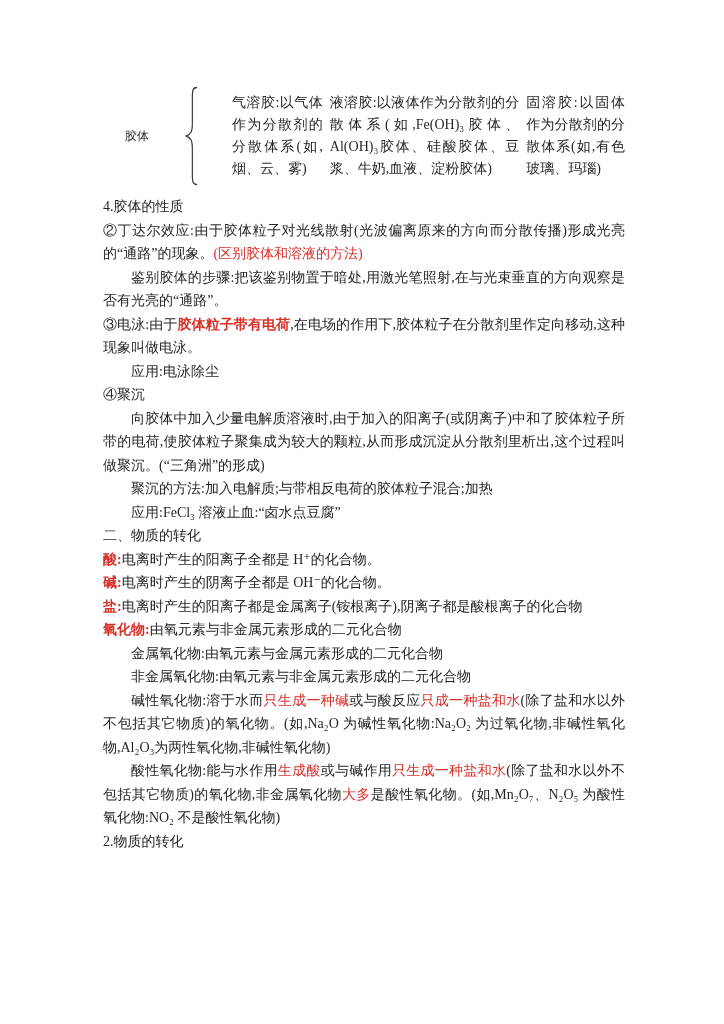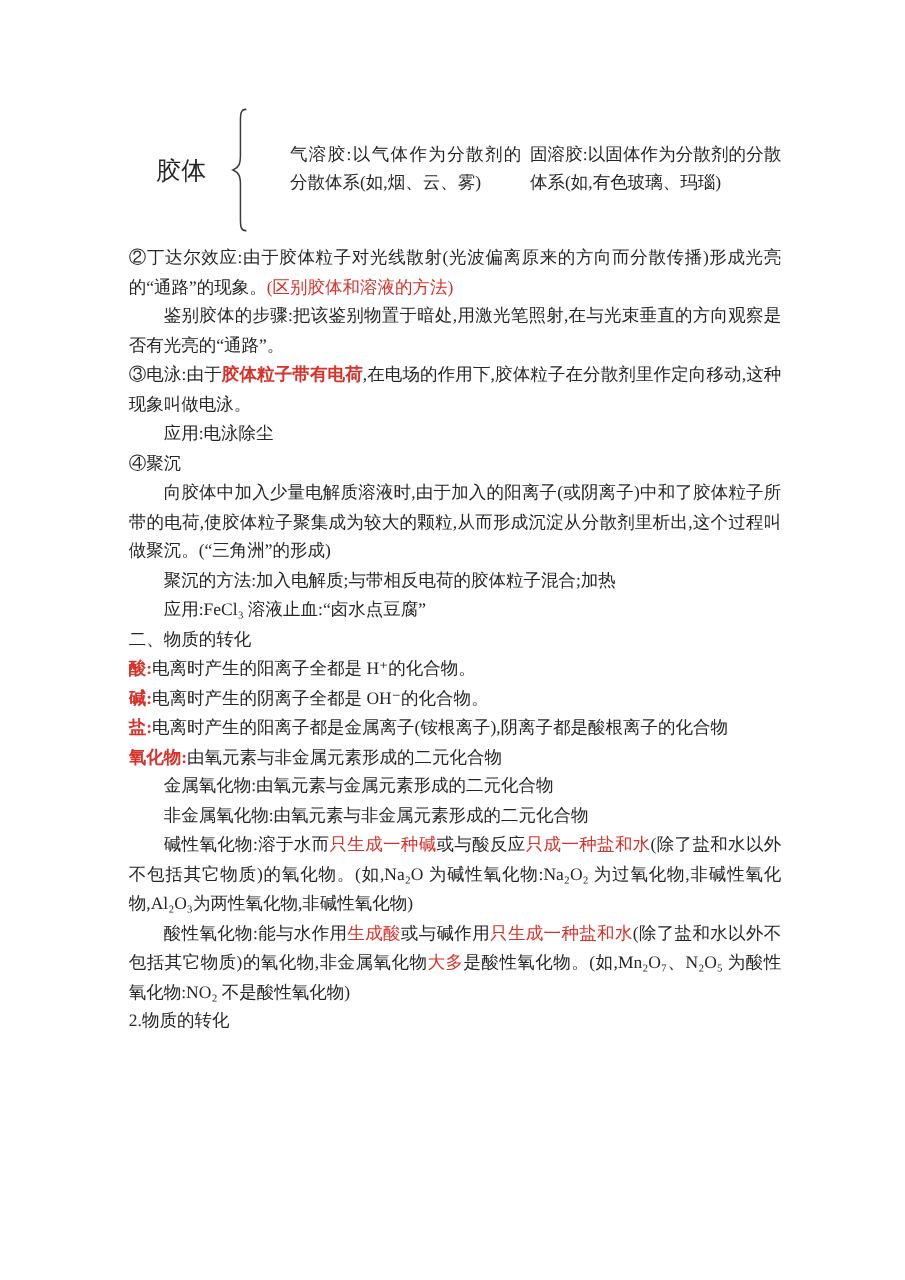--- a/index.html
+++ b/index.html
@@ -24,21 +24,21 @@
   
   .colloid-block {
     display: flex;
     align-items: center;
     margin-bottom: 9px;
   }
   .colloid-label {
     flex: none;
     width: 80px;
     padding-left: 22px;
-    font-size: 20px;
+    font-size: 12px;
   }
   .brace {
     flex: none;
     width: 17px;
     height: 100px;
     margin-right: 8px;
   }
   .brace svg { width: 100%; height: 100%; display: block; }
   .colloid-items {
     flex: 1;
@@ -68,25 +68,27 @@
 
     <div class="colloid-block">
       <div class="colloid-label">胶体</div>
       <div class="brace">
         <svg viewBox="0 0 20 100" preserveAspectRatio="none" aria-hidden="true">
           <path d="M16 1.5 C10.5 1.5 11 7 11 13 L11 38 C11 45.5 9.5 47.8 4 50 C9.5 52.2 11 54.5 11 62 L11 87 C11 93 10.5 98.5 16 98.5" fill="none" stroke="#3a3a3a" stroke-width="1.4" stroke-linecap="round"></path>
         </svg>
       </div>
       <div class="colloid-items" id="colloid-items">
           <div class="item"><span class="run-n">气溶胶:以气体作为分散剂的分散体系(如,烟、云、雾)</span></div>
+          <div class="item"><span class="run-n">液溶胶:以液体作为分散剂的分散体系(如,Fe(OH)₃胶体、Al(OH)₃胶体、硅酸胶体、豆浆、牛奶,血液、淀粉胶体)</span></div>
           <div class="item"><span class="run-n">固溶胶:以固体作为分散剂的分散体系(如,有色玻璃、玛瑙)</span></div>
         </div>
     </div>
 
     <div id="paragraphs">
+        <p><span class="run-n">4.胶体的性质</span></p>
         <p><span class="run-n">②丁达尔效应:由于胶体粒子对光线散射(光波偏离原来的方向而分散传播)形成光亮的“通路”的现象。</span><span class="run-rb">(区别胶体和溶液的方法)</span></p>
         <p class="indent"><span class="run-n">鉴别胶体的步骤:把该鉴别物置于暗处,用激光笔照射,在与光束垂直的方向观察是否有光亮的“通路”。</span></p>
         <p><span class="run-n">③电泳:由于</span><span class="run-r">胶体粒子带有电荷</span><span class="run-n">,在电场的作用下,胶体粒子在分散剂里作定向移动,这种现象叫做电泳。</span></p>
         <p class="indent"><span class="run-n">应用:电泳除尘</span></p>
         <p><span class="run-n">④聚沉</span></p>
         <p class="indent"><span class="run-n">向胶体中加入少量电解质溶液时,由于加入的阳离子(或阴离子)中和了胶体粒子所带的电荷,使胶体粒子聚集成为较大的颗粒,从而形成沉淀从分散剂里析出,这个过程叫做聚沉。(“三角洲”的形成)</span></p>
         <p class="indent"><span class="run-n">聚沉的方法:加入电解质;与带相反电荷的胶体粒子混合;加热</span></p>
         <p class="indent"><span class="run-n">应用:FeCl₃ 溶液止血:“卤水点豆腐”</span></p>
         <p><span class="run-b">二、物质的转化</span></p>
         <p><span class="run-r">酸:</span><span class="run-n">电离时产生的阳离子全都是 H⁺的化合物。</span></p>

